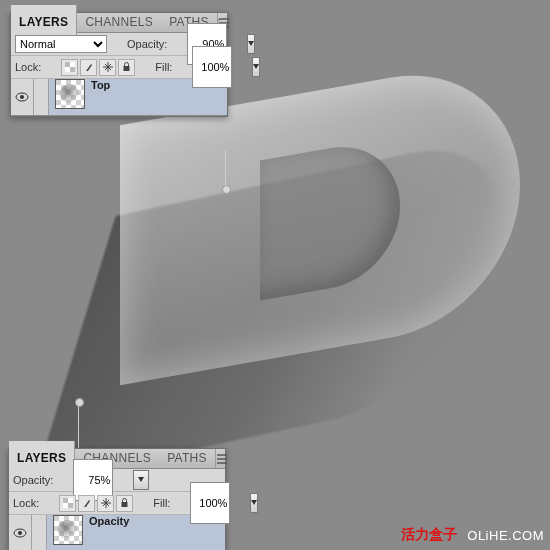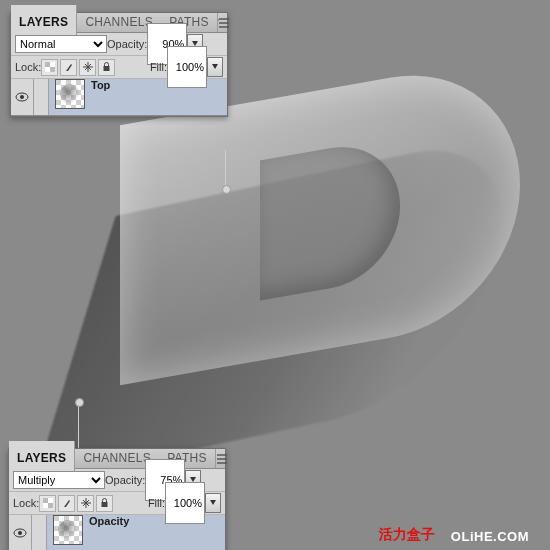--- a/index.html
+++ b/index.html
@@ -15,36 +15,36 @@
   .lead.l2::after{top:-4px}
 
   .panel{position:absolute;width:216px;background:#d8d8d8;border:1px solid #6f6f6f;box-shadow:0 2px 6px rgba(0,0,0,.35)}
   .p1{left:10px;top:12px}
   .p2{left:8px;top:448px}
   .tabs{display:flex;align-items:center;background:linear-gradient(#cfcfcf,#b9b9b9);border-bottom:1px solid #8a8a8a;height:19px}
   .tab{padding:8px 8px;height:19px;line-height:19px;color:#555;font-size:12px;letter-spacing:.3px}
   .tab.active{background:#d8d8d8;color:#111;border-right:1px solid #9a9a9a;font-weight:bold}
   .pmenu{margin-left:auto;width:20px;height:19px;display:flex;align-items:center;justify-content:center;border-left:1px solid #9a9a9a}
   .pmenu svg{display:block}
-  .row{display:flex;align-items:center;height:22px;padding:0 4px;gap:0;border-bottom:1px solid #b6b6b6;background:#d8d8d8}
+  .row{display:flex;align-items:center;height:22px;padding:0 4px;gap:20px;border-bottom:1px solid #b6b6b6;background:#d8d8d8}
   select{height:18px;font-size:11px;background:#fff;border:1px solid #8c8c8c;flex:0 0 92px}
   .lbl{color:#333}
   .num{width:34px;height:16px;font-size:11px;text-align:right;padding:12px 2px;background:#fff;border:1px solid #8c8c8c}
   .arrowbtn{width:14px;height:18px;display:flex;align-items:center;justify-content:center;border:1px solid #777;background:linear-gradient(#f4f4f4,#cfcfcf)}
   .lockicons{display:flex;gap:2px;align-items:center}
   .ic{width:15px;height:15px;display:flex;align-items:center;justify-content:center;border:1px solid #adadad;background:#e6e6e6;font-size:10px;line-height:1}
   .layer{display:flex;align-items:flex-start;height:36px;background:#b9c4d6;border-bottom:1px solid #8a8a8a}
   .eyecol{width:22px;height:36px;display:flex;align-items:center;justify-content:center;background:#d8d8d8;border-right:1px solid #a0a0a0}
   .linkcol{width:14px;height:36px;border-right:1px solid #a0a0a0;background:#d8d8d8}
   .thumb{width:28px;height:28px;margin:0 6px;border:1px solid #5a5a5a;background:#e6e6e6;background-image:repeating-conic-gradient(#fff 0 25%,#d0d0d0 0 50%);background-size:10px 10px;position:relative}
   .thumb::after{content:"";position:absolute;inset:4px;border-radius:50%;background:radial-gradient(circle at 35% 35%,rgba(120,120,120,.9),rgba(120,120,120,0) 70%)}
   .lname{font-weight:bold;color:#1a1a1a}
-  .watermark{position:absolute;right:21px;bottom:6px;display:flex;gap:16px;align-items:flex-end;font-family:sans-serif}
+  .watermark{position:absolute;right:6px;bottom:6px;display:flex;gap:10px;align-items:center;font-family:sans-serif}
   .wm-cn{color:#d11;font-weight:bold;font-size:14px}
-  .wm-en{color:#fff;font-size:13px;font-weight:bold;letter-spacing:.5px}
+  .wm-en{color:#fff;font-size:13px;font-weight:normal;letter-spacing:.5px}
 </style>
 </head>
 <body>
 
 <div class="scene">
   <div class="shadow3d"></div>
   <div class="lettern"></div>
   <div class="lead l1"></div>
   <div class="lead l2"></div>
 </div>
@@ -126,23 +126,20 @@
     <div class="tab active">LAYERS</div>
     <div class="tab">CHANNELS</div>
     <div class="tab">PATHS</div>
     <div class="pmenu">
       <svg width="12" height="10">
           <path d="M1 1h10M1 5h10M1 9h10" stroke="#555" stroke-width="1.4"></path>
         </svg>
     </div>
   </div>
   <div class="row">
-    <select>
-      <option>Multiply</option>
-    </select>
     <span class="lbl">Opacity:</span>
     <input class="num" value="75%" style="">
     <div class="arrowbtn">
       <svg width="6" height="6">
           <path d="M0 0h6L3 5z" fill="#333"></path>
         </svg>
     </div>
   </div>
   <div class="row">
     <span class="lbl">Lock:</span>

